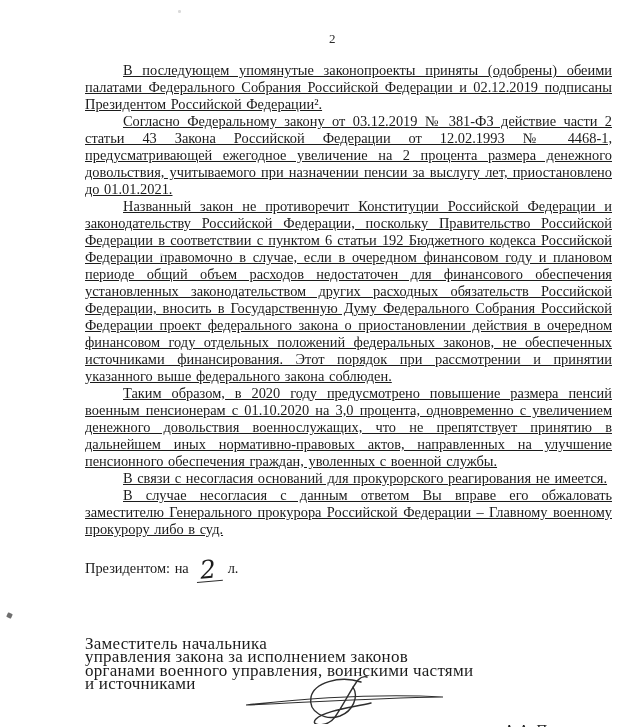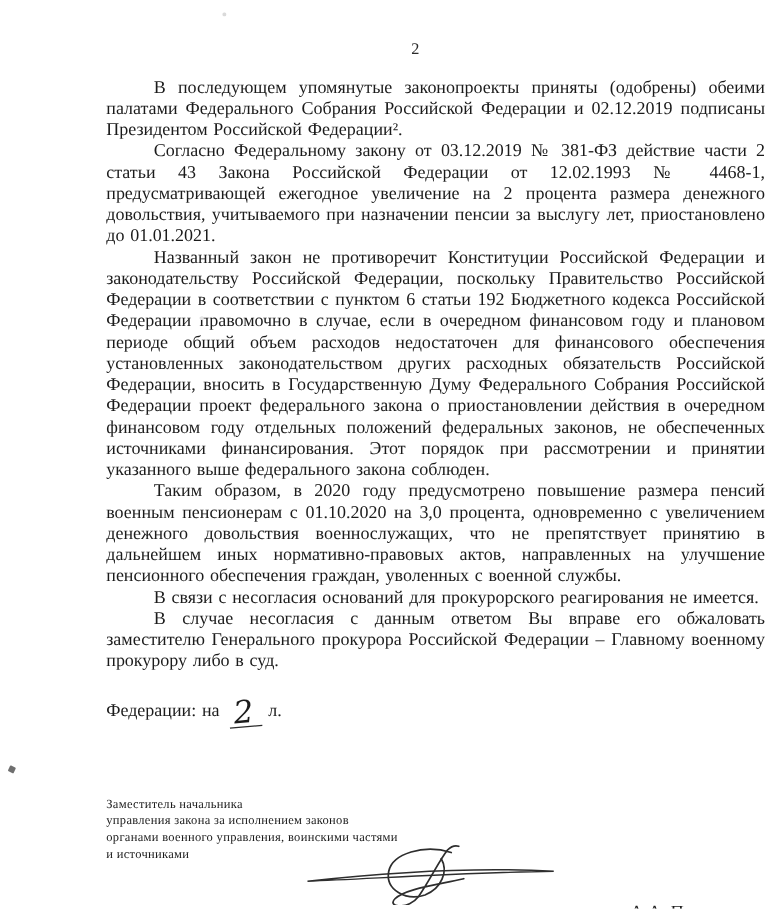--- a/index.html
+++ b/index.html
@@ -29,20 +29,21 @@
     top: 62px;
     width: 527px;
     font-size: 14.4px;
     line-height: 17px;
     text-align: justify;
     word-spacing: 1px;
   }
   .letter-body p {
     margin: 0;
     text-indent: 38px;
+    text-decoration: underline;
   }
   .attachment-line {
     margin-top: 22px;
     text-indent: 0;
     text-align: left;
     white-space: nowrap;
   }
   .hw-digit {
     display: inline-block;
     font-family: "DejaVu Serif", serif;
@@ -52,21 +53,21 @@
     vertical-align: -5px;
     transform: rotate(-5deg);
     border-bottom: 1.6px solid #2c2c2c;
     padding: 0 6px 1px 4px;
     margin: 0 6px 0 7px;
   }
   .sign-block {
     position: absolute;
     left: 85px;
     top: 637px;
-    font-size: 10px;
+    font-size: 17px;
     line-height: 13.4px;
     letter-spacing: 0.25px;
     white-space: nowrap;
   }
   .signature-svg {
     position: absolute;
     left: 240px;
     top: 674px;
   }
   .signature-svg path {
@@ -99,21 +100,21 @@
 
   <div class="letter-body">
     <p>В последующем упомянутые законопроекты приняты (одобрены) обеими палатами Федерального Собрания Российской Федерации и 02.12.2019 подписаны Президентом Российской Федерации².</p>
     <p>Согласно Федеральному закону от 03.12.2019 № 381-ФЗ действие части 2 статьи 43 Закона Российской Федерации от 12.02.1993 № 4468-1, предусматривающей ежегодное увеличение на 2 процента размера денежного довольствия, учитываемого при назначении пенсии за выслугу лет, приостановлено до 01.01.2021.</p>
     <p>Названный закон не противоречит Конституции Российской Федерации и законодательству Российской Федерации, поскольку Правительство Российской Федерации в соответствии с пунктом 6 статьи 192 Бюджетного кодекса Российской Федерации правомочно в случае, если в очередном финансовом году и плановом периоде общий объем расходов недостаточен для финансового обеспечения установленных законодательством других расходных обязательств Российской Федерации, вносить в Государственную Думу Федерального Собрания Российской Федерации проект федерального закона о приостановлении действия в очередном финансовом году отдельных положений федеральных законов, не обеспеченных источниками финансирования. Этот порядок при рассмотрении и принятии указанного выше федерального закона соблюден.</p>
     <p>Таким образом, в 2020 году предусмотрено повышение размера пенсий военным пенсионерам с 01.10.2020 на 3,0 процента, одновременно с увеличением денежного довольствия военнослужащих, что не препятствует принятию в дальнейшем иных нормативно-правовых актов, направленных на улучшение пенсионного обеспечения граждан, уволенных с военной службы.</p>
     <p>В связи с несогласия оснований для прокурорского реагирования не имеется.</p>
     <p>В случае несогласия с данным ответом Вы вправе его обжаловать заместителю Генерального прокурора Российской Федерации – Главному военному прокурору либо в суд.</p>
 
     <div class="attachment-line">
-      <span>Федерации: на</span><span class="hw-digit">2</span><span>л.</span>
+      <span>Президентом: на</span><span class="hw-digit">2</span><span>л.</span>
     </div>
   </div>
 
   <div class="sign-block">
     <div>Заместитель начальника</div>
     <div>управления закона за исполнением законов</div>
     <div>органами военного управления, воинскими частями</div>
     <div>и источниками</div>
   </div>
 

